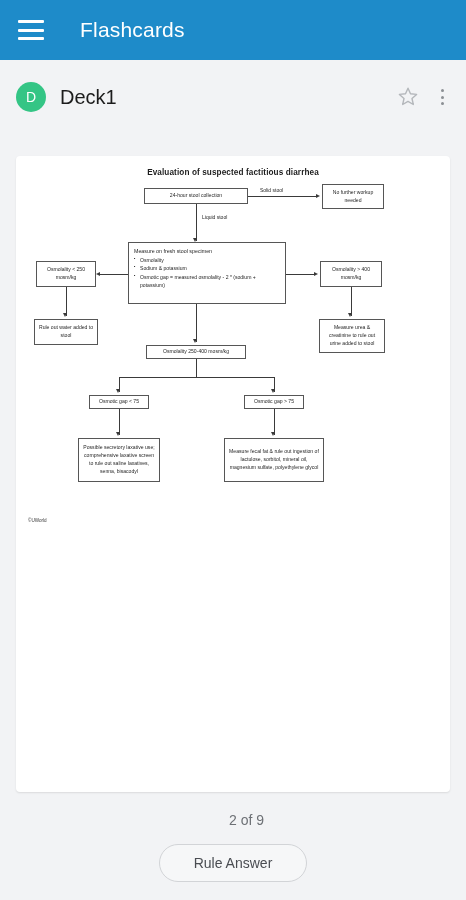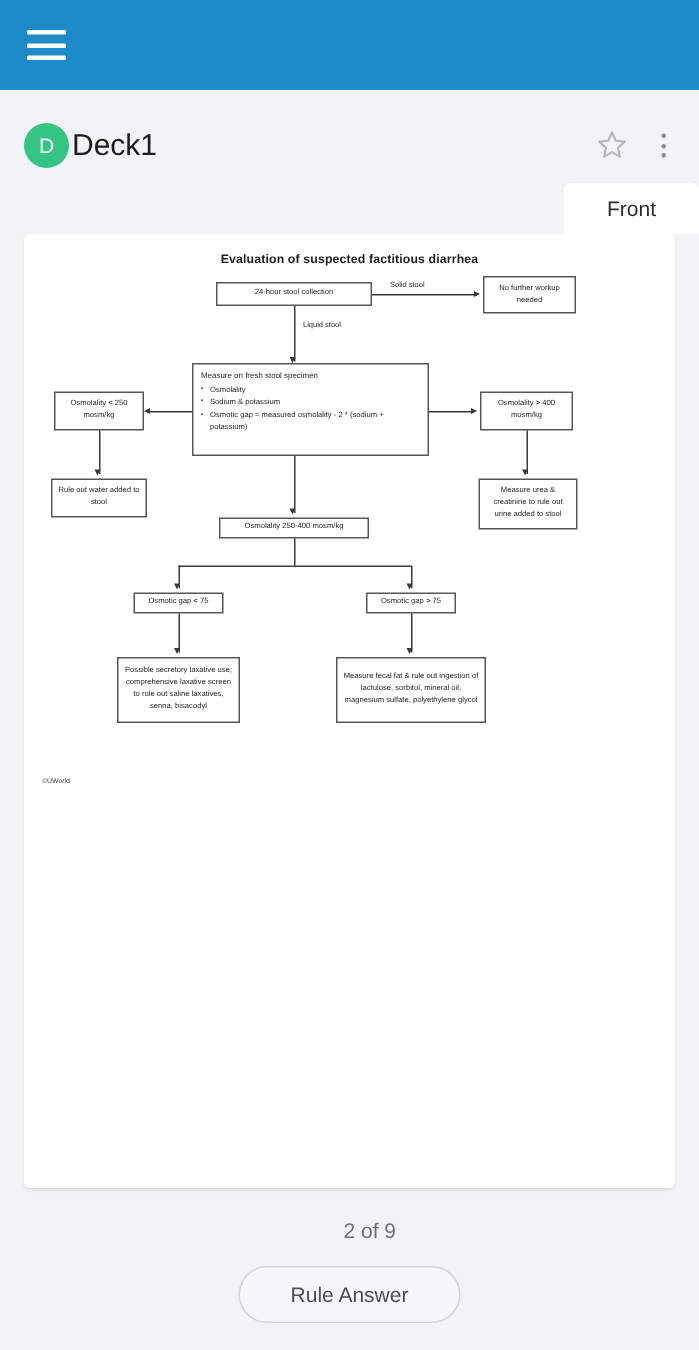--- a/index.html
+++ b/index.html
@@ -43,21 +43,21 @@
   }
   .avatar {
     width: 30px; height: 30px; border-radius: 50%;
     background: #34c585;
     color: #ffffff;
     display: flex; align-items: center; justify-content: center;
     font-size: 14px;
     flex: none;
   }
   .deck-name {
-    margin-left: 2px;
+    margin-left: 14px;
     font-size: 20px;
     color: #1c1c1c;
     flex: 1;
   }
   .star-icon { width: 24px; height: 24px; flex: none; margin-right: 14px; cursor: pointer; }
   .kebab { width: 16px; height: 22px; display:flex; flex-direction:column; justify-content:space-between; align-items:center; flex:none; cursor:pointer; padding: 3px 0; }
   .kebab i { display:block; width: 3px; height: 3px; border-radius:50%; background:#8b8f94; }
 
   
   .tabs {
@@ -165,37 +165,37 @@
 </style>
 </head>
 <body>
 
 <div class="appbar">
   <div class="hamburger">
     <span></span>
       <span></span>
       <span></span>
   </div>
+  <div class="appbar-title">Flashcards</div>
 </div>
 
 <div class="deckbar">
   <div class="avatar">D</div>
   <div class="deck-name">Deck1</div>
   <svg class="star-icon" viewBox="0 0 24 24">
     <path d="M12 3.2l2.5 5.6 6.1.6-4.6 4.1 1.3 6-5.3-3.1-5.3 3.1 1.3-6L3.4 9.4l6.1-.6z" fill="none" stroke="#b4b7bb" stroke-width="1.4" stroke-linejoin="round"></path>
   </svg>
   <div class="kebab">
     <i></i>
       <i></i>
       <i></i>
   </div>
 </div>
 
 <div class="tabs">
-  <div class="tab active">Front</div>
 </div>
 
 <div class="card">
   <div class="flow-wrap">
 
     <div class="flow-title">Evaluation of suspected factitious diarrhea</div>
 
     <div class="fbox" style="left:128px; top:32px; width:104px; height:16px;">24-hour stool collection</div>
 
     <div class="line hline" style="left:232px; top:40px; width:70px;"></div>

